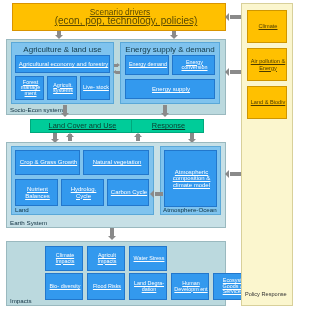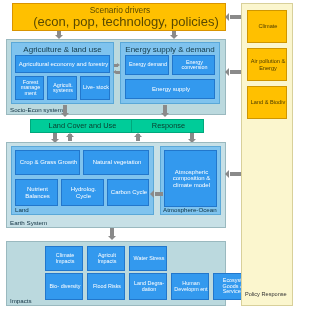--- a/index.html
+++ b/index.html
@@ -6,39 +6,39 @@
   html,body{margin:0;padding:0;}
   body{
     width:300px;height:313px;
     background:#ffffff;
     font-family:"Liberation Sans","DejaVu Sans",sans-serif;
     overflow:hidden;
     position:relative;
   }
   #diagram{position:absolute;left:0;top:0;width:300px;height:313px;}
 
-  .abs{position:absolute;box-sizing:border-box;}
+  .abs{position:absolute;box-sizing:border-box;text-decoration:underline;}
 
   
   .lbl{
     display:flex;align-items:center;justify-content:center;
     text-align:center;line-height:1.02;
     width:100%;height:100%;
     padding:0 1px;
     overflow:hidden;
   }
 
   
   .scenario{
     background:#FFC000;border:1px solid #D99400;
     color:#5a4a00;font-size:8.2px;
   }
   .scenario .lbl{flex-direction:column;justify-content:center;}
   .scenario .line1{font-size:8.4px;}
-  .scenario .line2{font-size:13px;padding-left:12px;}
+  .scenario .line2{font-size:10px;padding-left:12px;}
 
   
   .panel-socio{background:#BBD9DE;border:1px solid #9ab9bf;}
   .panel-earth{background:#C7E0E6;border:1px solid #9ab9bf;}
   .panel-inner{background:#7FC3EE;border:1px solid #5aa8d8;}
   .panel-impacts{background:#BBD9DE;border:1px solid #9ab9bf;}
 
   .panel-title{
     position:absolute;font-size:6.2px;color:#103040;
     white-space:nowrap;

